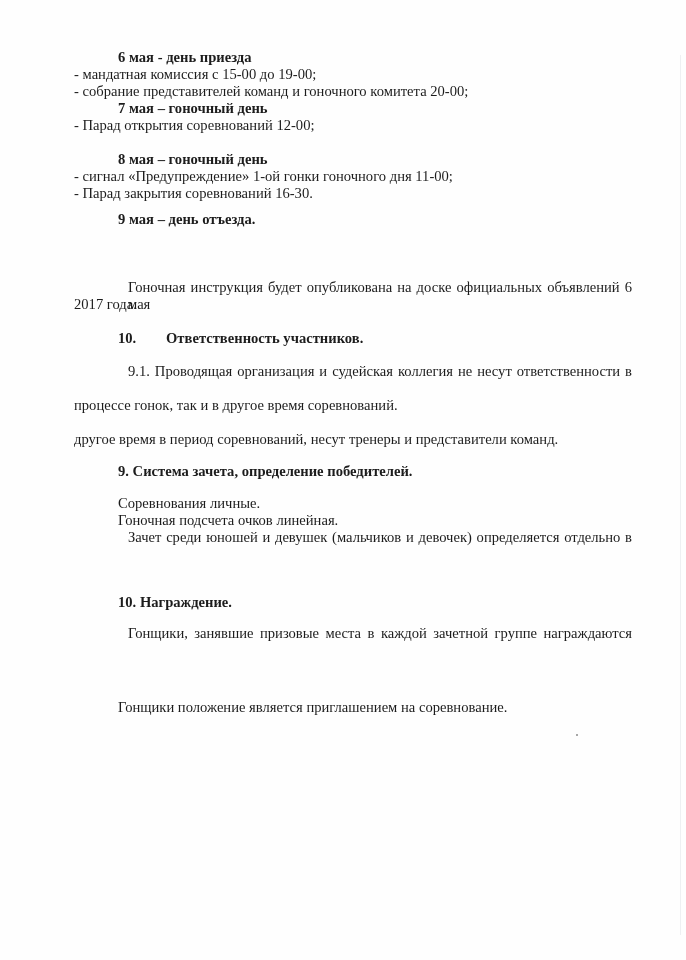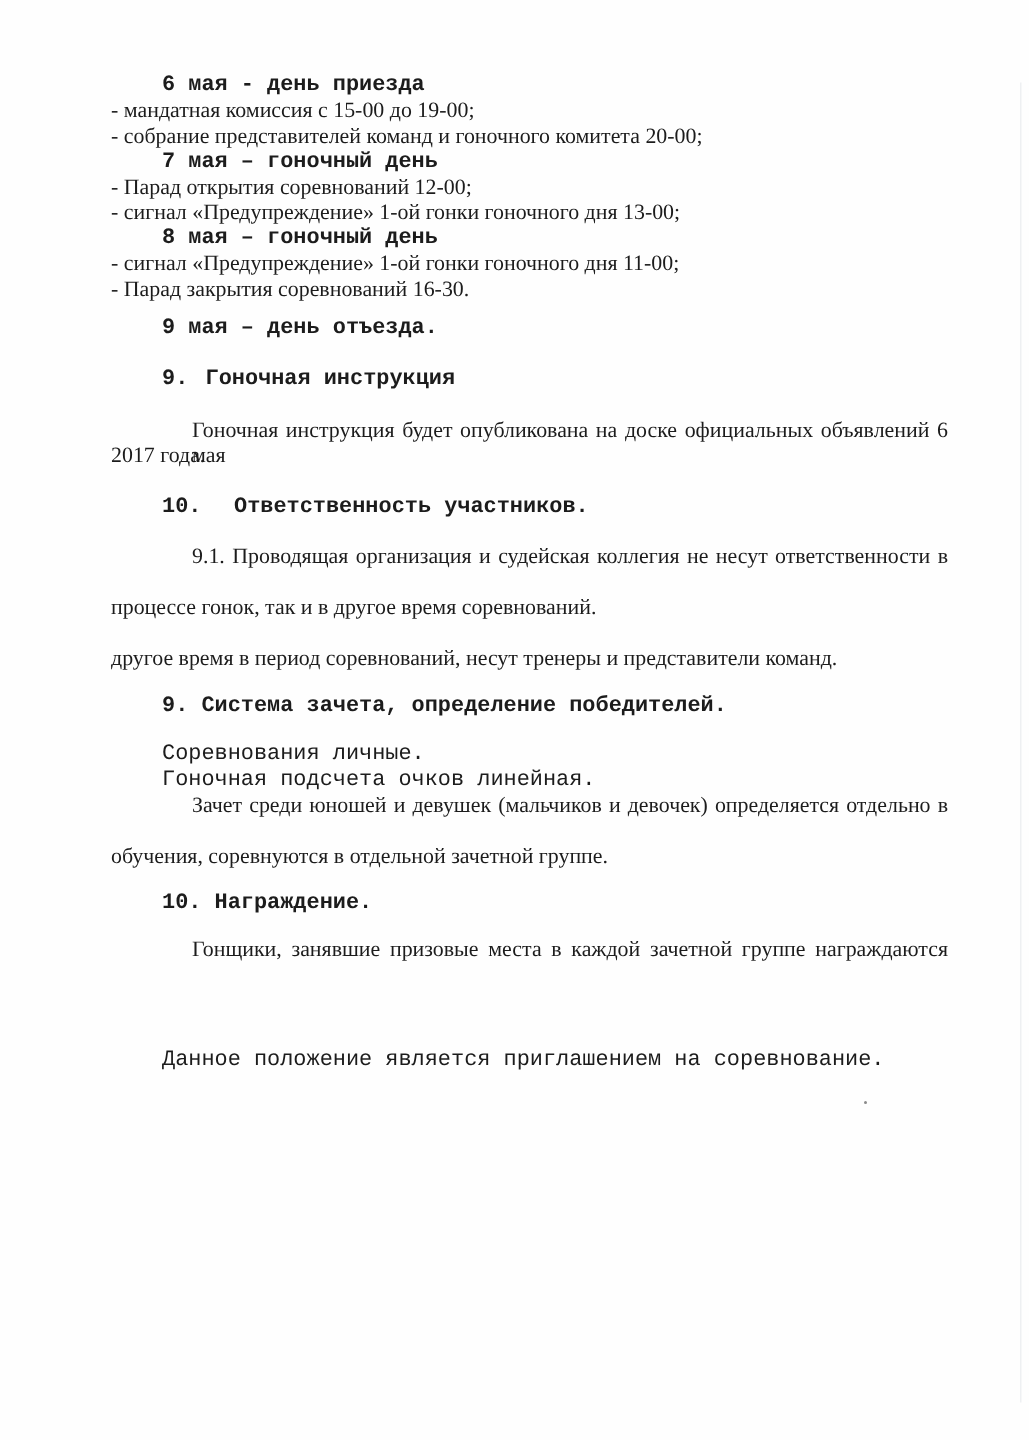--- a/index.html
+++ b/index.html
@@ -1,63 +1,58 @@
 <!DOCTYPE html>
 <html><head>
 <meta charset="utf-8">
 <style>
   html, body { margin: 0; padding: 0; background: #ffffff; }
   body { width: 686px; height: 960px; position: relative; overflow: hidden;
          font-family: "Liberation Serif", "DejaVu Serif", serif; color: #1c1c1c; }
   .page { position: absolute; left: 0; top: 0; width: 686px; height: 960px; background: #fefefe; }
   .edge { position: absolute; right: 5px; top: 55px; width: 1px; height: 880px; background: #eef0f2; }
   .ln { position: absolute; left: 74px; font-size: 14.6px; line-height: 17px; white-space: nowrap; }
-  .ind { left: 108px; font-family: Liberation Mono, monospace; }
+  .ind { left: 118px; }
   .b { font-weight: bold; }
   .j { width: 548px; white-space: normal; text-align: justify; text-align-last: justify; }
   .ji { left: 128px; width: 504px; }
   .num { display: inline-block; width: 29px; }
   .num10 { display: inline-block; width: 48px; }
   .speck { position: absolute; width: 2px; height: 2px; background: #8a8a8a; border-radius: 1px; }
 </style>
 </head>
 <body>
 
 <div class="page">
   <div class="edge"></div>
 
   <div class="ln ind b" style="top:49px">6 мая - день приезда</div>
   <div class="ln" style="top:66px">- мандатная комиссия  с 15-00 до 19-00;</div>
   <div class="ln" style="top:83px">- собрание представителей команд и гоночного комитета  20-00;</div>
   <div class="ln ind b" style="top:100px">7 мая – гоночный день</div>
   <div class="ln" style="top:117px">- Парад открытия соревнований 12-00;</div>
-  <div class="ln" style="top:134px">- сигнал «Предупреждение» 1-ой  гонки  гоночного дня 13-00;</div>
   <div class="ln ind b" style="top:151px">8 мая – гоночный день</div>
   <div class="ln" style="top:168px">- сигнал «Предупреждение» 1-ой  гонки  гоночного дня 11-00;</div>
   <div class="ln" style="top:185px">- Парад закрытия соревнований 16-30.</div>
   <div class="ln ind b" style="top:211px">9 мая – день отъезда.</div>
 
-  <div class="ln ind b" style="top:245px">
-    <span class="num">9.</span><span>Гоночная инструкция</span>
-  </div>
   <div class="ln ji j" style="top:279px">Гоночная инструкция будет опубликована на доске официальных объявлений 6 мая</div>
   <div class="ln" style="top:296px">2017 года.</div>
 
   <div class="ln ind b" style="top:330px">
     <span class="num10">10.</span><span>Ответственность участников.</span>
   </div>
   <div class="ln ji j" style="top:363px">9.1. Проводящая организация и судейская коллегия не несут ответственности в</div>
   <div class="ln" style="top:397px">процессе гонок, так и в другое время соревнований.</div>
   <div class="ln" style="top:431px">другое время в период соревнований, несут тренеры и представители команд.</div>
 
   <div class="ln ind b" style="top:463px">9. Система зачета, определение победителей.</div>
   <div class="ln ind" style="top:495px">Соревнования личные.</div>
   <div class="ln ind" style="top:512px">Гоночная подсчета очков линейная.</div>
   <div class="ln ji j" style="top:529px">Зачет среди юношей и девушек (мальчиков и девочек) определяется отдельно в</div>
-  <div class="ln" style="top:563px">обучения, соревнуются в отдельной зачетной группе.</div>
 
   <div class="ln ind b" style="top:594px">10. Награждение.</div>
   <div class="ln ji j" style="top:625px">Гонщики, занявшие призовые места в каждой зачетной группе награждаются</div>
 
-  <div class="ln ind" style="top:699px">Данное положение является приглашением на соревнование.</div>
+  <div class="ln ind" style="top:699px">Гонщики положение является приглашением на соревнование.</div>
 
   <div class="speck" style="left:576px; top:734px"></div>
 </div>
 
 </body></html>

